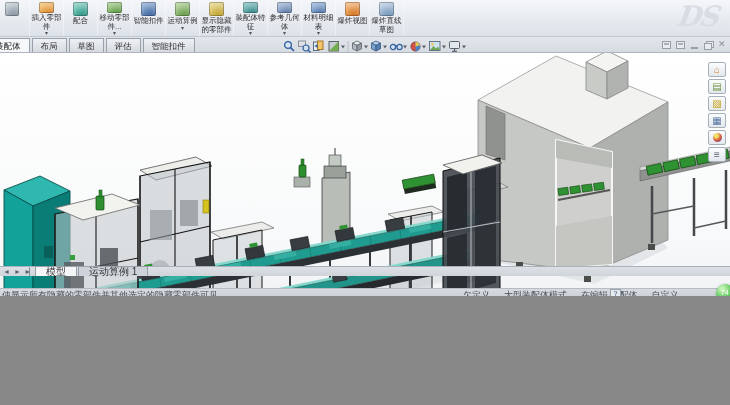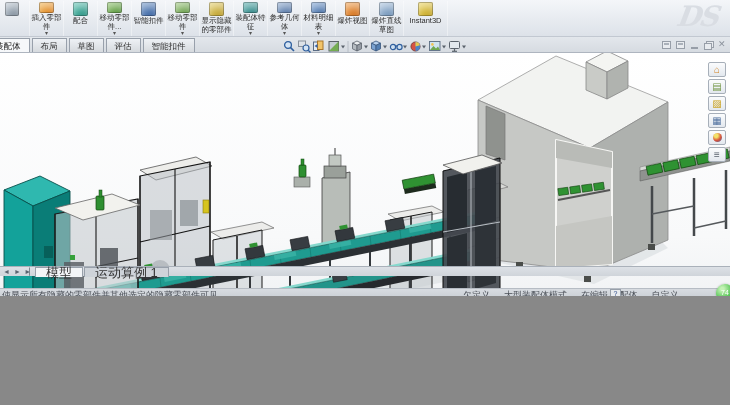--- a/index.html
+++ b/index.html
@@ -104,21 +104,21 @@
   .tp-palette::before   { content:"▦"; color:#4e6f9e; }
   .tp-appearance { position:relative; }
   .tp-appearance::before { content:""; width:9px; height:9px; border-radius:50%;
     background:radial-gradient(circle at 35% 30%, #f2e26a 20%, #d8543a 55%, #3a66b0 100%); }
   .tp-props::before     { content:"≡"; color:#5a636e; font-weight:bold; }
 
   
   .bottombar {
     position:absolute; left:0; right:0; bottom:20px; height:10px;
     background:linear-gradient(#dde1e6,#cfd4da); border-top:1px solid #aab1ba;
-    display:flex; align-items:flex-start; font-size:13px; line-height:9px; color:#333;
+    display:flex; align-items:flex-end; font-size:10px; line-height:9px; color:#333;
   }
   .nav-arrows { display:flex; align-items:center; padding:0 2px; gap:2px; }
   .na { width:9px; text-align:center; color:#5a6470; font-size:7px; }
   .na-prev::before{ content:"◄"; } .na-next::before{ content:"►"; } .na-last::before{ content:"►▏"; letter-spacing:-2px; }
   .btab { padding:0 10px; border:1px solid #98a0aa; border-bottom:none; background:#ced3d9; margin-right:1px; white-space:nowrap; }
   .btab.active { background:#f3f5f7; }
 
   
   .statusbar {
     position:absolute; left:0; right:0; bottom:0; height:8px;
@@ -159,21 +159,21 @@
     <div class="ribbon-btn has-caret">
       <span class="ic ic-linear"></span>
       <span>移动零部件...</span>
     </div>
     <div class="ribbon-btn">
       <span class="ic ic-smart"></span>
       <span>智能扣件</span>
     </div>
     <div class="ribbon-btn has-caret">
       <span class="ic ic-move"></span>
-      <span>移动零部件</span>
+      <span>运动算例</span>
     </div>
     <div class="ribbon-btn">
       <span class="ic ic-show"></span>
       <span>显示隐藏的零部件</span>
     </div>
     <div class="ribbon-btn has-caret">
       <span class="ic ic-asmfeat"></span>
       <span>装配体特征</span>
     </div>
     <div class="ribbon-btn has-caret">
@@ -184,24 +184,20 @@
       <span class="ic ic-bom"></span>
       <span>材料明细表</span>
     </div>
     <div class="ribbon-btn">
       <span class="ic ic-explode"></span>
       <span>爆炸视图</span>
     </div>
     <div class="ribbon-btn">
       <span class="ic ic-explline"></span>
       <span>爆炸直线草图</span>
-    </div>
-    <div class="ribbon-btn" style="width:44px">
-      <span class="ic ic-instant"></span>
-      <span>Instant3D</span>
     </div>
     <div class="ds-logo">DS</div>
   </div>
 
   <div class="tabbar">
     <div class="ctab active">装配体</div>
     <div class="ctab">布局</div>
     <div class="ctab">草图</div>
     <div class="ctab">评估</div>
     <div class="ctab">智能扣件</div>

